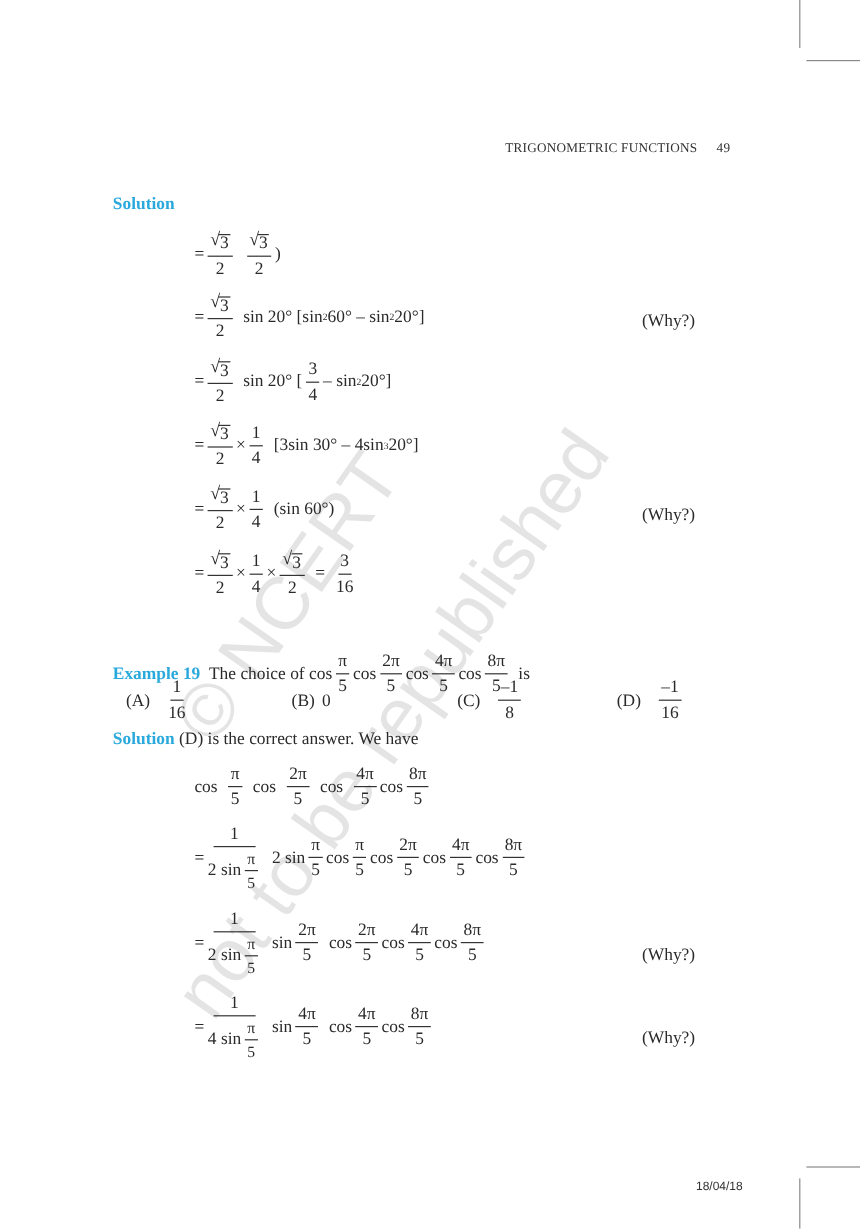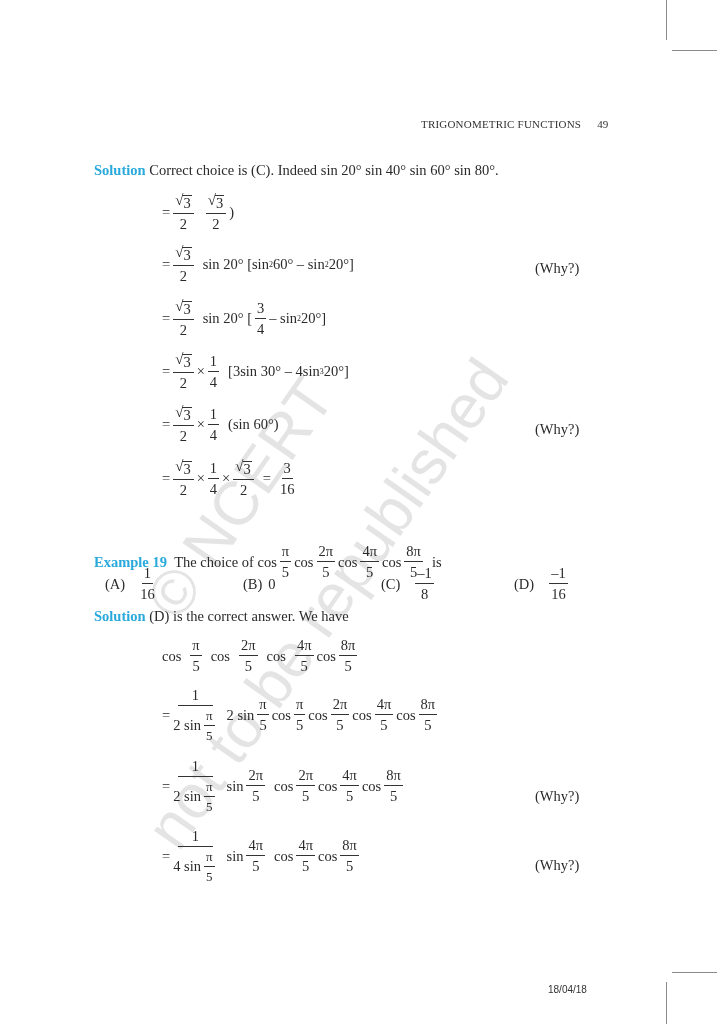--- a/index.html
+++ b/index.html
@@ -16,39 +16,39 @@
   .frac .num { padding:0 2px 2px 2px; border-bottom:1px solid #333; line-height:1.05; }
   .frac .den { padding-top:3px; line-height:1.05; }
   .frac.nested .den { display:flex; align-items:center; }
   .sqrt { display:inline-flex; align-items:flex-start; }
   .sqrt .rad { font-size:15px; margin-right:-1px; }
   .sqrt .rd { border-top:1px solid #333; padding:0 1px; line-height:1.05; margin-top:2px; }
   .sp { display:inline-block; width:6px; }
   sup { font-size:8px; vertical-align:6px; }
   .why { position:absolute; font-size:14.5px;margin-left:32px; }
   .wm { position:absolute; font-family:"Liberation Sans", "DejaVu Sans", sans-serif; color:#cfcfcf; opacity:0.55; font-size:62px; white-space:nowrap; transform-origin:left bottom; }
-  .footer-date { position:absolute; left:548px; top:984px; font-family:"Liberation Sans", "DejaVu Sans", sans-serif; font-size:10px; color:#333; }
+  .footer-date { position:absolute; left:580px; top:984px; font-family:"Liberation Sans", "DejaVu Sans", sans-serif; font-size:10px; color:#333; }
 </style>
 </head>
 <body>
 
 <div class="crop-v" style="left:666px; top:0; height:40px;"></div>
 <div class="crop-h" style="left:672px; top:50px; width:45px;"></div>
 <div class="crop-h" style="left:672px; top:972px; width:45px;"></div>
 <div class="crop-v" style="left:666px; top:982px; height:42px;"></div>
 
 <div class="wm" style="left:190px; top:560px; transform:rotate(-55deg);">© NCERT</div>
 <div class="wm" style="left:190px; top:790px; transform:rotate(-55deg);">not to be republished</div>
 
 <div class="abs running-head">
   <span>TRIGONOMETRIC FUNCTIONS</span><span class="pg">49</span>
 </div>
 
 <div class="line" style="left:94px; top:163px;">
-  <span class="blue">Solution</span>&nbsp;<span>Correct choice is (C). Indeed sin 20° sin 40° sin 60° sin 80°.</span>
+  <span class="blue">Solution</span>&nbsp;
 </div>
 
 <div class="line" style="left:162px; top:193px;">
   <span>=</span>
   <span class="frac">
       <span class="num"><span class="sqrt">
           <span class="rad">√</span>
           <span class="rd">3</span>
         </span></span>
       <span class="den">2</span>

